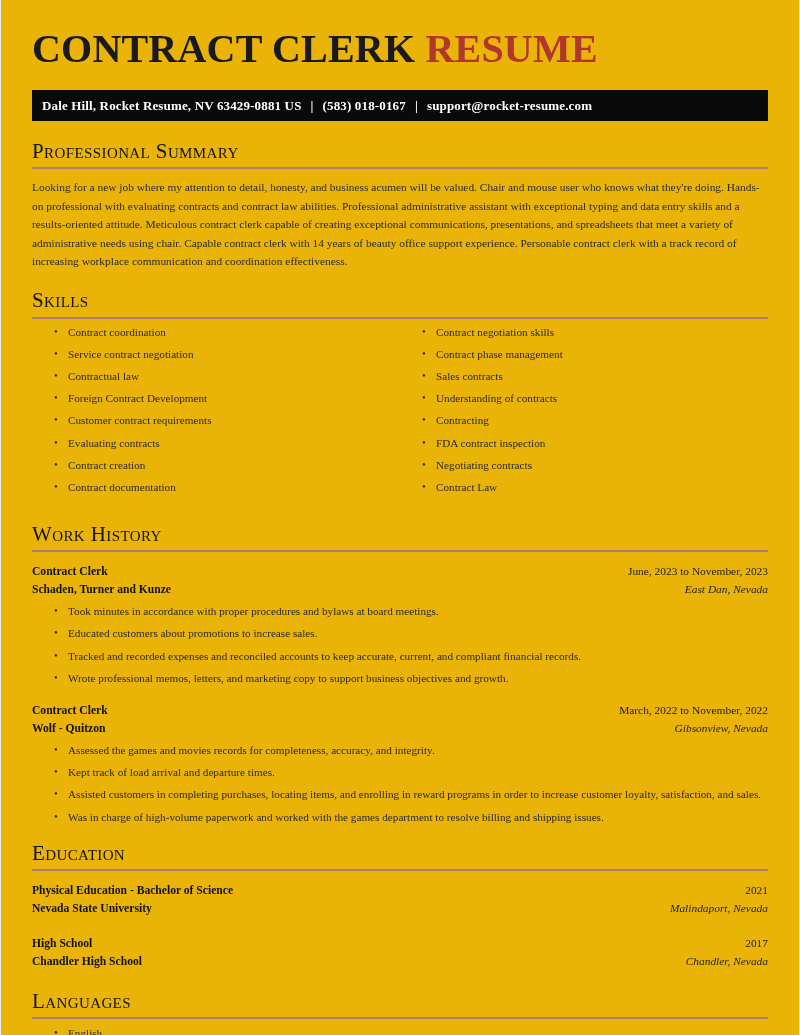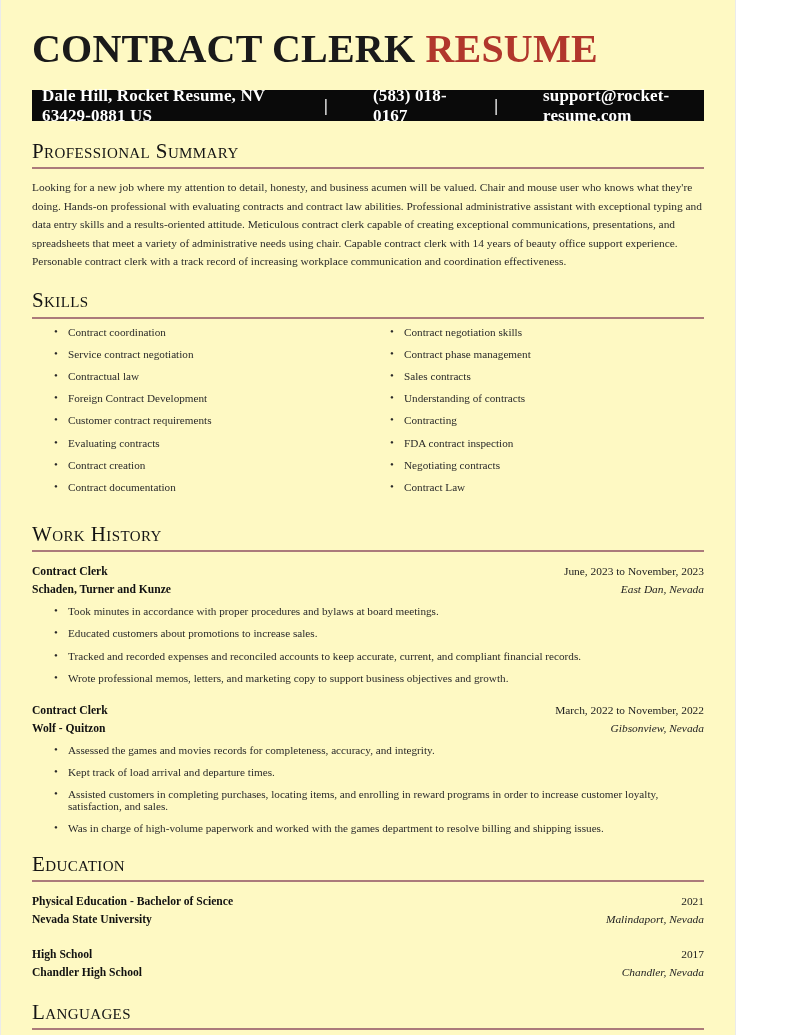--- a/index.html
+++ b/index.html
@@ -12,23 +12,23 @@
     width: 800px;
     height: 1035px;
     font-family: "Liberation Serif", "DejaVu Serif", serif;
     color: #1a1a1a;
     overflow: hidden;
     position: relative;
   }
 
   .page {
     position: relative;
-    width: 736px;
+    width: 800px;
     height: 1035px;
-    background: #fef9c3;
+    background: #eab308;
     box-sizing: border-box;
     padding: 0 31px;
     border-left: 1px solid #ebebeb;
     border-right: 1px solid #ebebeb;
   }
 
   
   .resume-title {
     margin: 0;
     padding-top: 26px;
@@ -44,24 +44,23 @@
   }
 
   .contact-bar {
     margin-top: 18px;
     background: #0a0a0a;
     color: #ffffff;
     height: 31px;
     display: flex;
     align-items: center;
     padding: 0 10px;
-    font-size: 17px;
+    font-size: 13px;
     font-weight: 700;
     letter-spacing: 0.15px;
-    gap: 36px;
   }
   .contact-bar .sep {
     padding: 0 9px;
     font-weight: 700;
   }
 
   
   .section {
     margin-top: 19px;
   }

